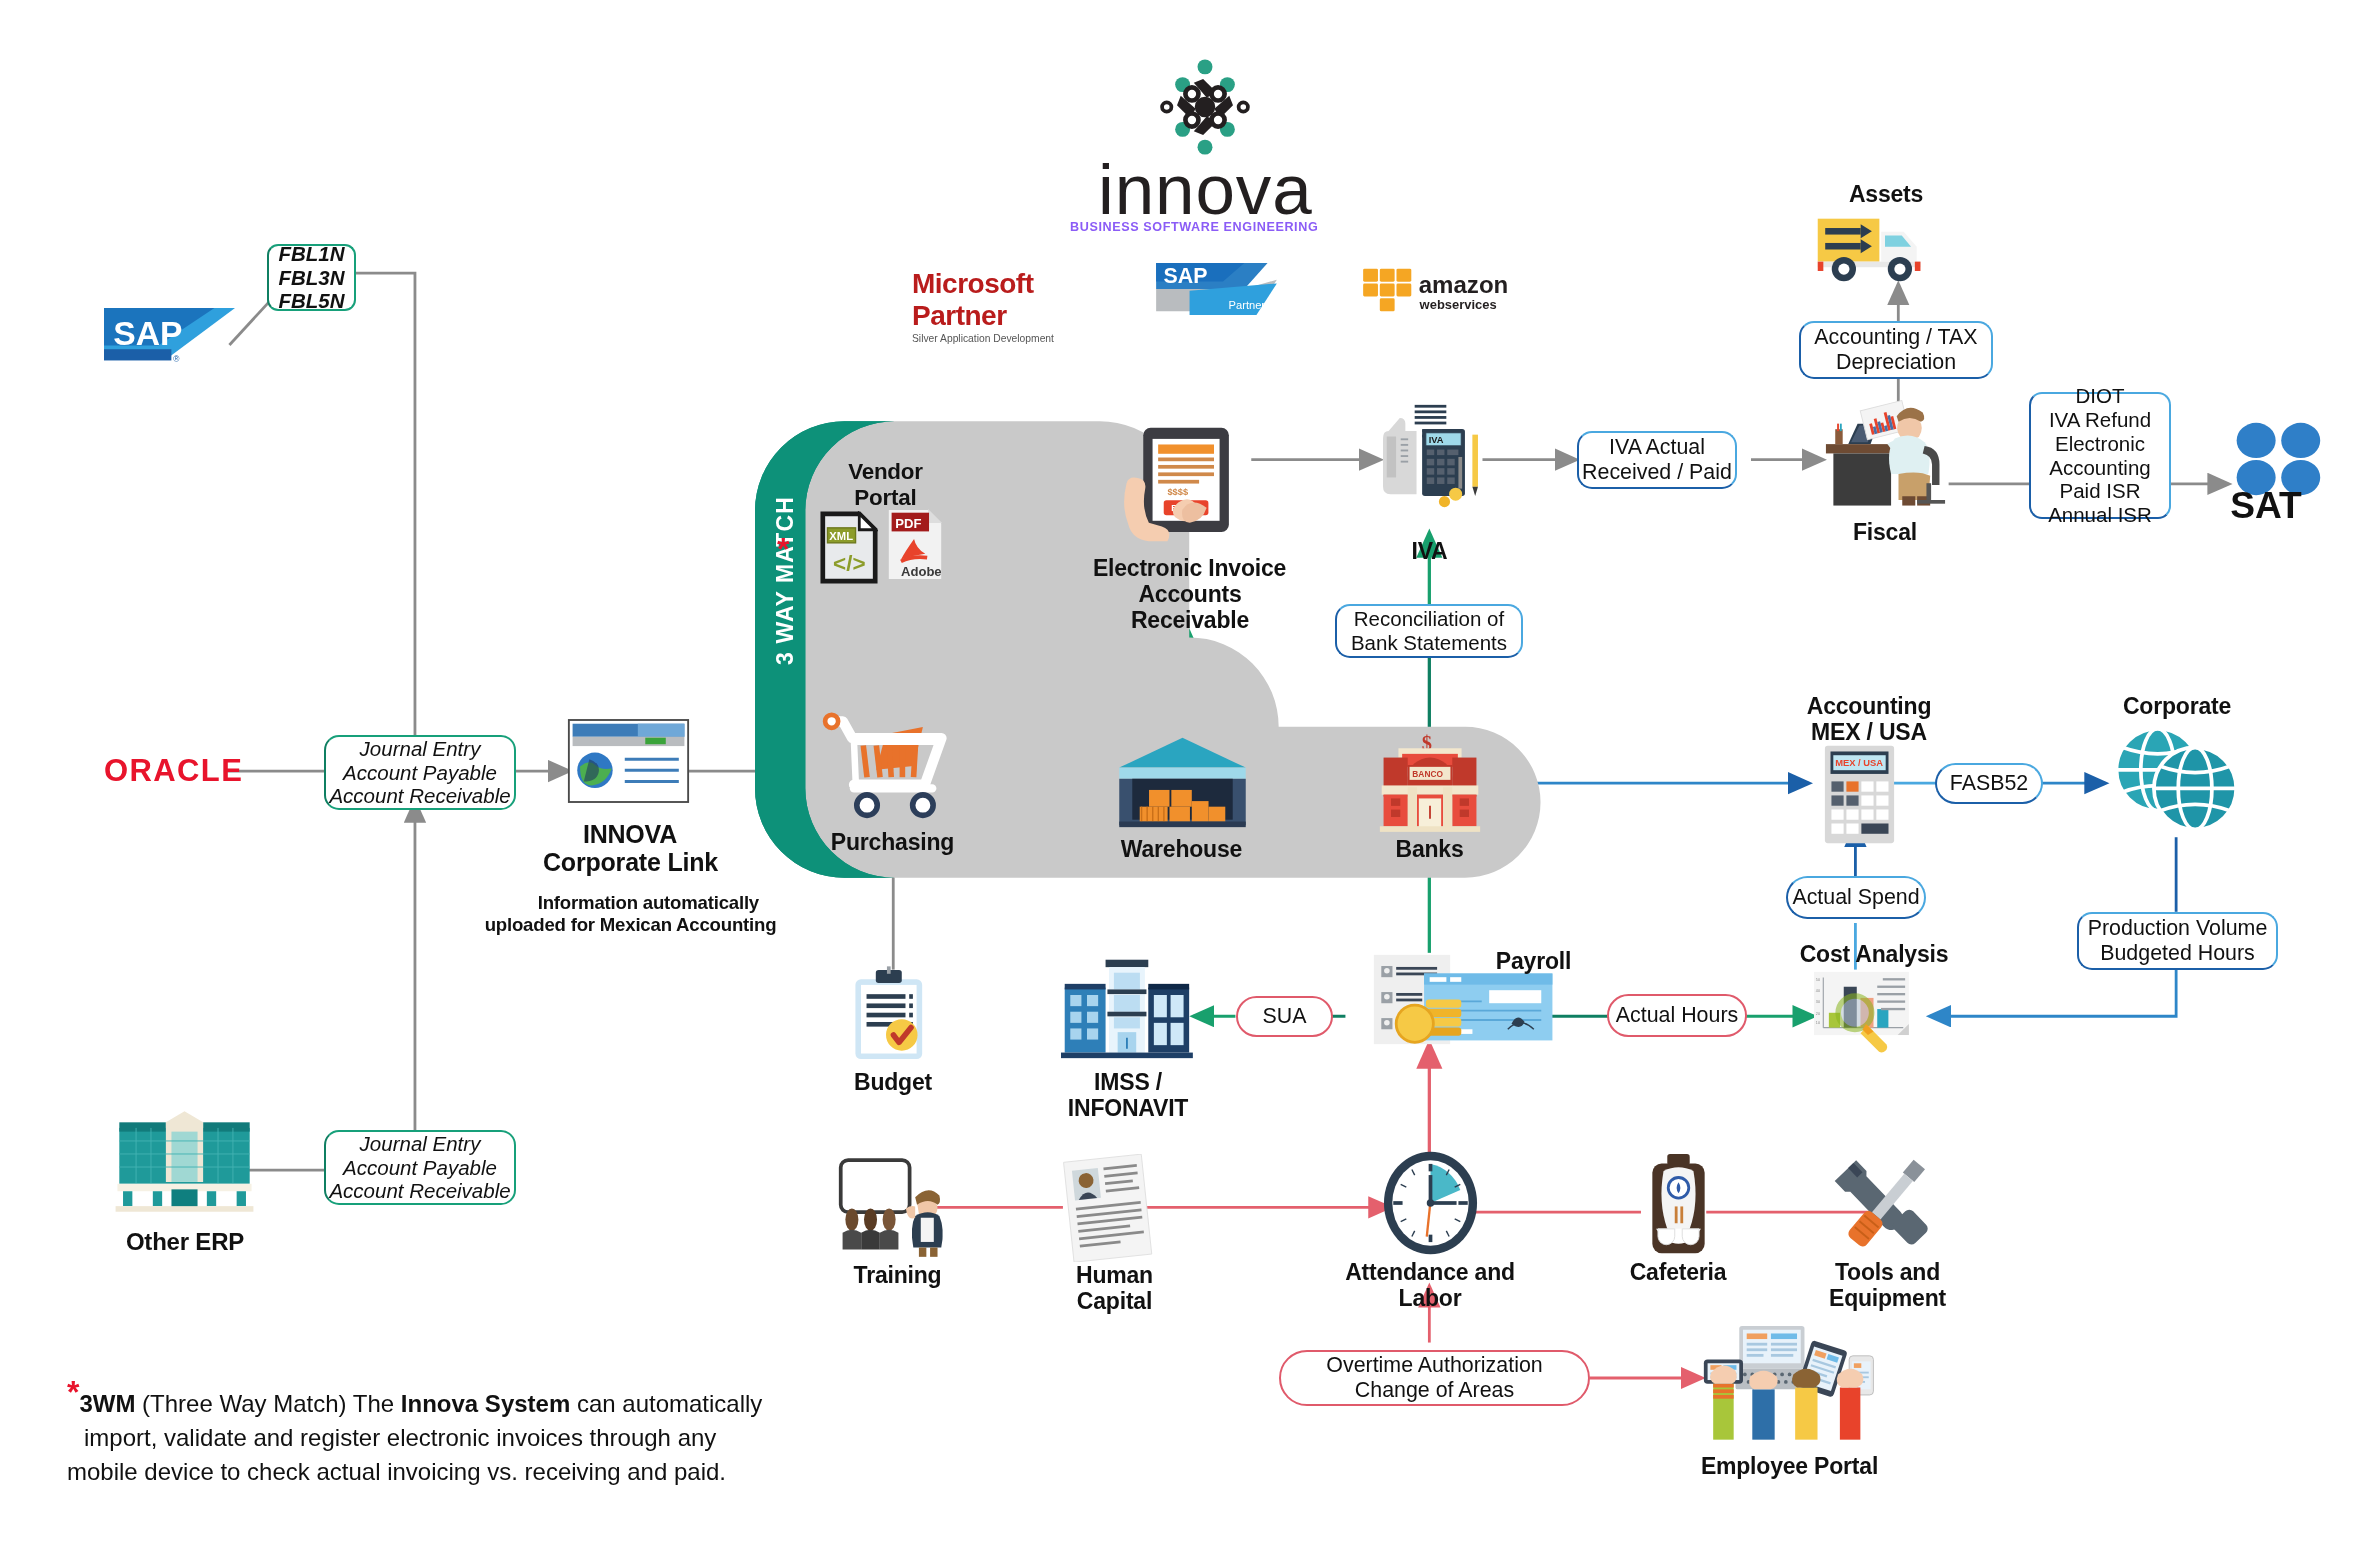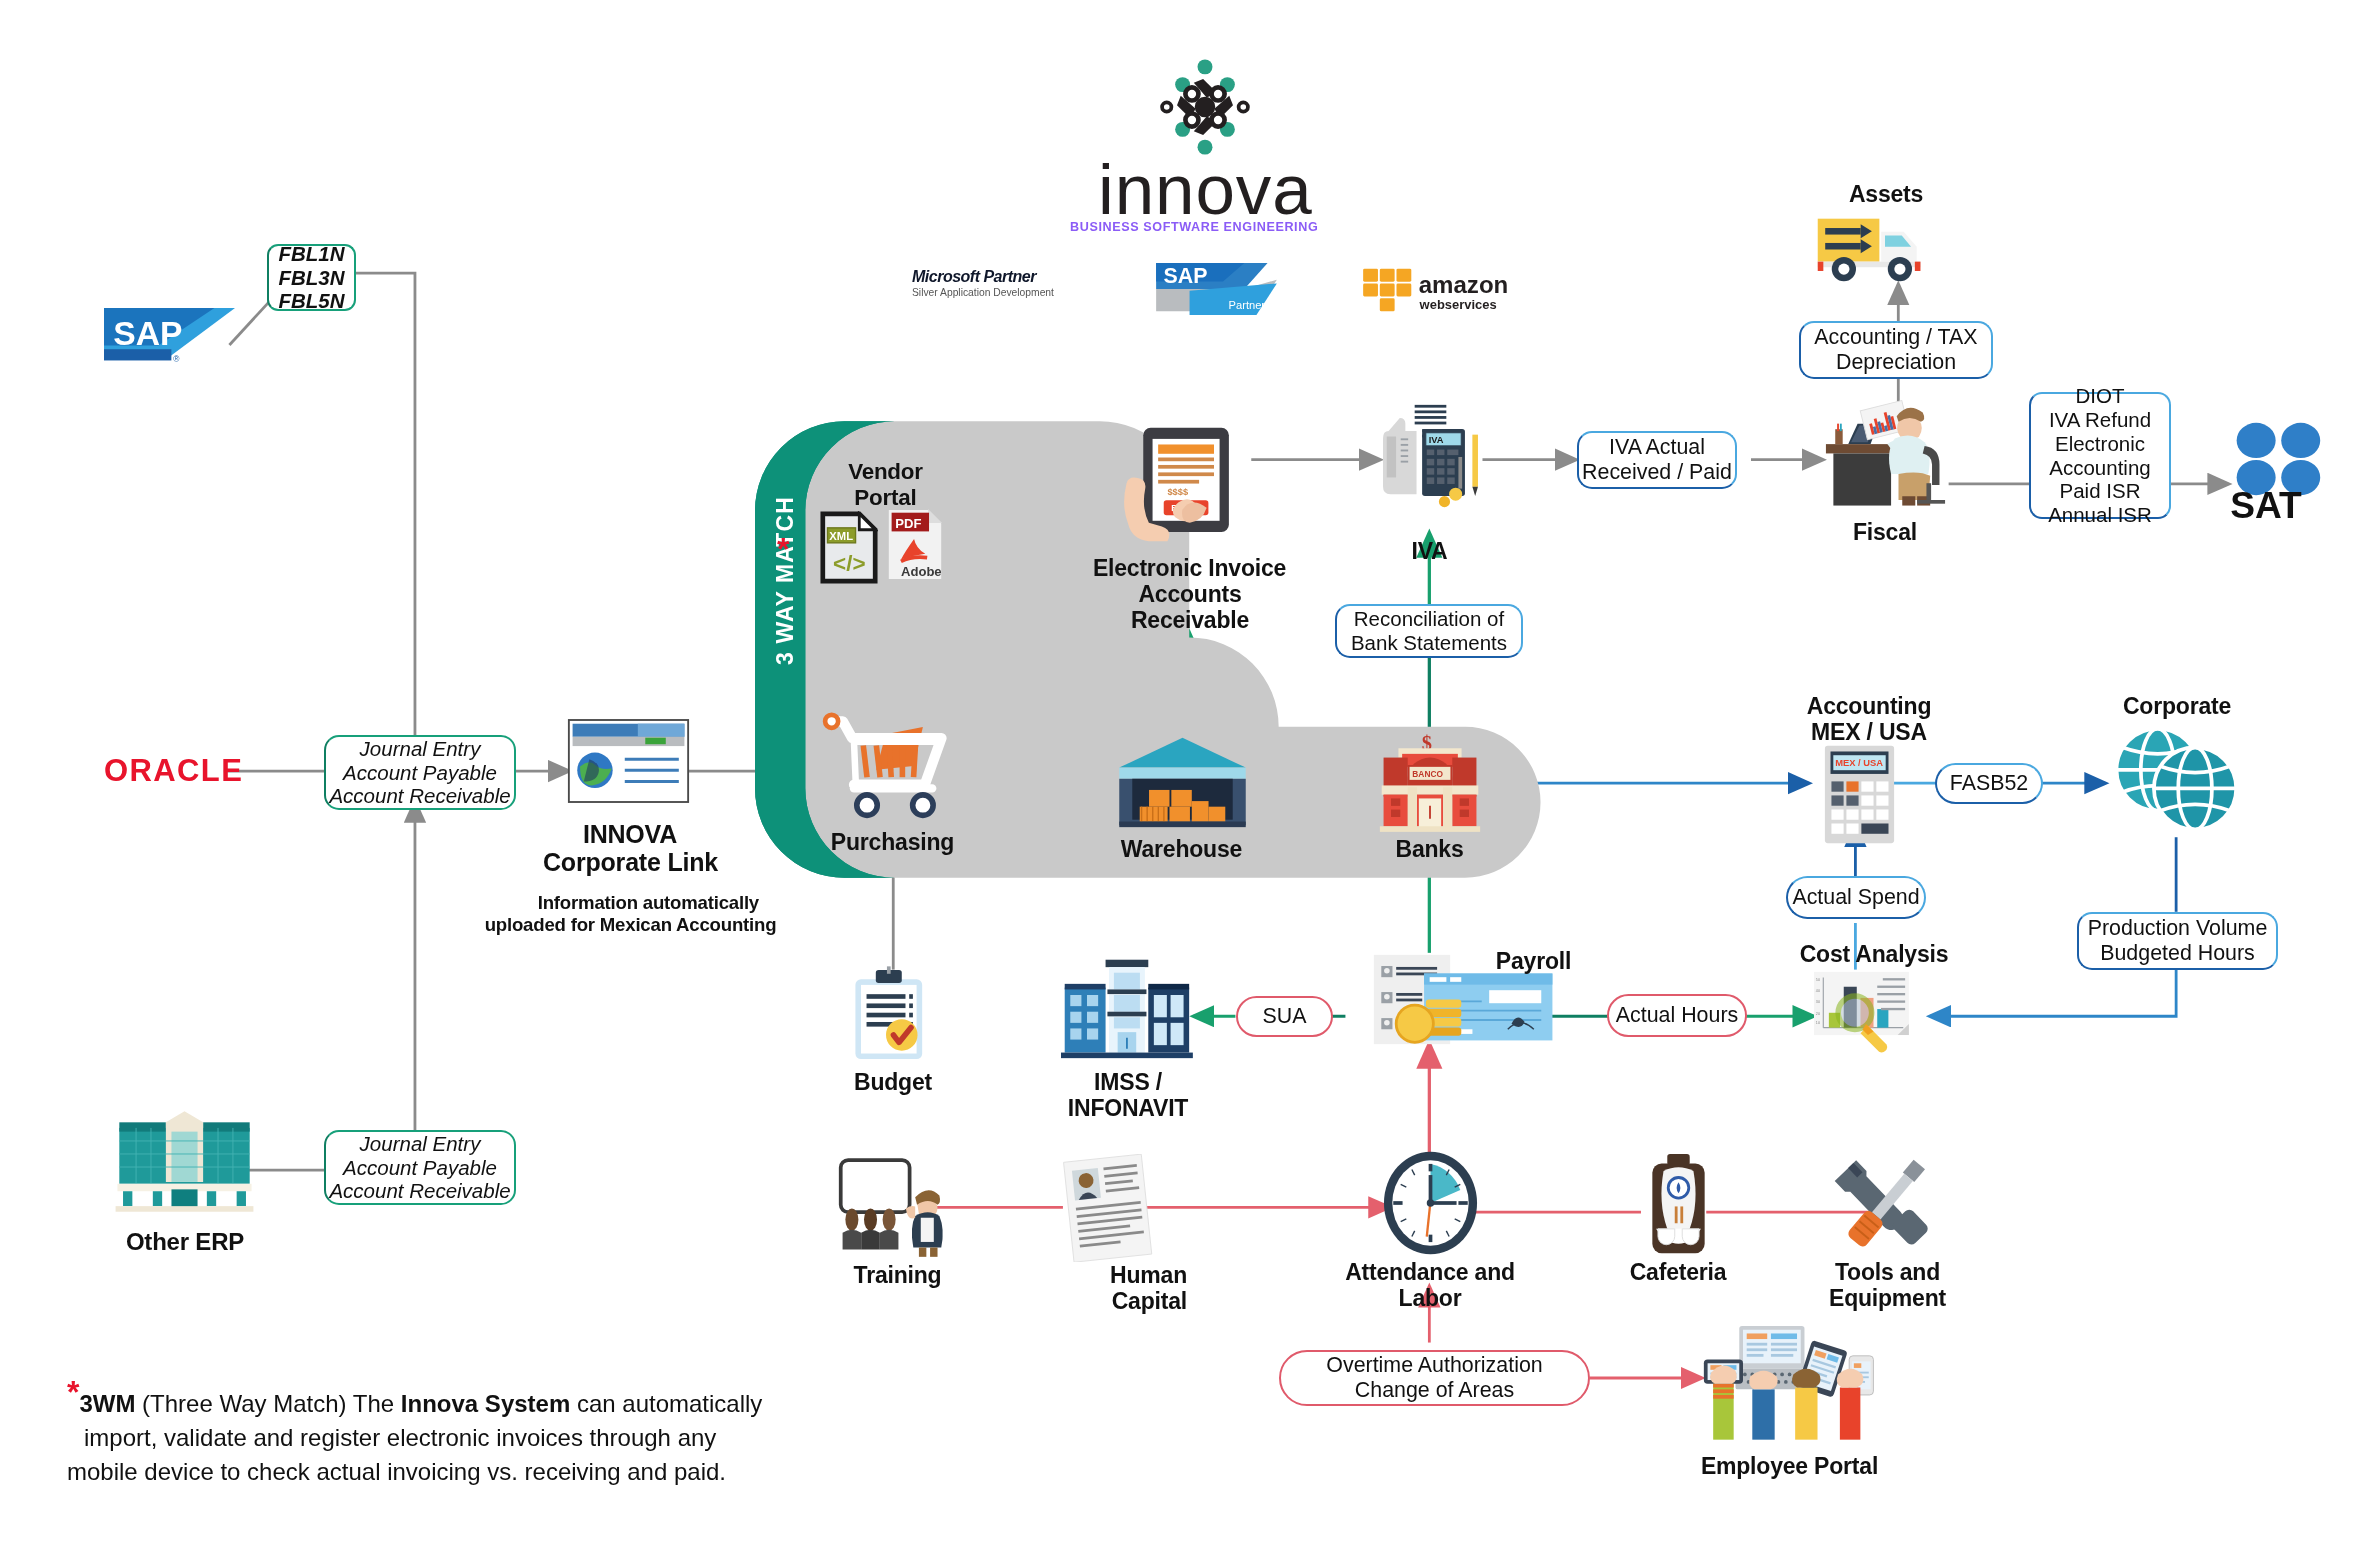--- a/index.html
+++ b/index.html
@@ -141,21 +141,21 @@
       <g fill="#fff" stroke="#231f20" stroke-width="4">
         <circle cx="19" cy="60" r="5"></circle>
         <circle cx="101" cy="60" r="5"></circle>
       </g>
     </svg>
   </div>
   <div class="abs" style="left:1098px;top:149px;width:214px;text-align:center;font-size:71px;font-weight:300;color:#231f20;letter-spacing:0.9px;font-family:'Liberation Sans',sans-serif;">innova</div>
   <div class="abs" style="left:1070px;top:220px;width:270px;text-align:left;font-size:12.6px;font-weight:bold;color:#8b5cf6;letter-spacing:0.6px;">BUSINESS SOFTWARE ENGINEERING</div>
 
   <div class="abs" style="left:912px;top:268px;width:186px;">
-    <div style="font-size:16px;font-weight:bold;color:#0f172a;letter-spacing:-0.5px;font-style:italic;">Microsoft Partner</div>
+    <div style="font-size:28px;font-weight:bold;color:#b91c1c;letter-spacing:-0.5px;">Microsoft Partner</div>
     <div style="font-size:10.3px;color:#555;margin-top:0.9px;">Silver Application Development</div>
   </div>
 
   <div class="abs" style="left:1156px;top:263px;width:121px;height:52px;">
     <svg viewBox="0 0 130 56" width="121" height="52">
       <polygon points="0,0 120,0 95,28 0,28" fill="#2b7fc4"></polygon>
       <polygon points="0,0 95,0 72,20 0,20" fill="#1a6fbd"></polygon>
       <polygon points="0,28 95,28 130,18 108,52 0,52" fill="#b9bcbf"></polygon>
       <polygon points="36,30 130,22 108,56 36,56" fill="#2fa0dd"></polygon>
       <text x="8" y="22" font-family="Liberation Sans" font-size="23" font-weight="bold" fill="#fff">SAP</text>
@@ -772,21 +772,21 @@
           <rect x="14" y="54" width="70" height="3"></rect>
             <rect x="14" y="62" width="70" height="3"></rect>
           <rect x="14" y="70" width="70" height="3"></rect>
             <rect x="14" y="78" width="56" height="3"></rect>
           <rect x="14" y="86" width="70" height="3"></rect>
             <rect x="14" y="94" width="44" height="3"></rect>
         </g>
       </g>
     </svg>
   </div>
-  <div class="lbl" style="left:1042px;top:1263px;width:145px;font-size:23px;text-align:right;">Human Capital</div>
+  <div class="lbl" style="left:1042px;top:1263px;width:145px;font-size:23px;">Human Capital</div>
 
   <div class="abs" style="left:1380px;top:1149px;width:101px;height:108px;">
     <svg viewBox="0 0 108 116" width="101" height="108">
       <ellipse cx="54" cy="58" rx="50" ry="55" fill="#2c3e50"></ellipse>
       <ellipse cx="54" cy="58" rx="41" ry="46" fill="#fff"></ellipse>
       <path d="M54 58 L54 16 A42 46 0 0 1 86 44 Z" fill="#4ab8c8"></path>
       <g stroke="#2c3e50" stroke-width="4">
         <line x1="54" y1="16" x2="54" y2="24"></line>
           <line x1="54" y1="92" x2="54" y2="100"></line>
         <line x1="14" y1="58" x2="24" y2="58"></line>

